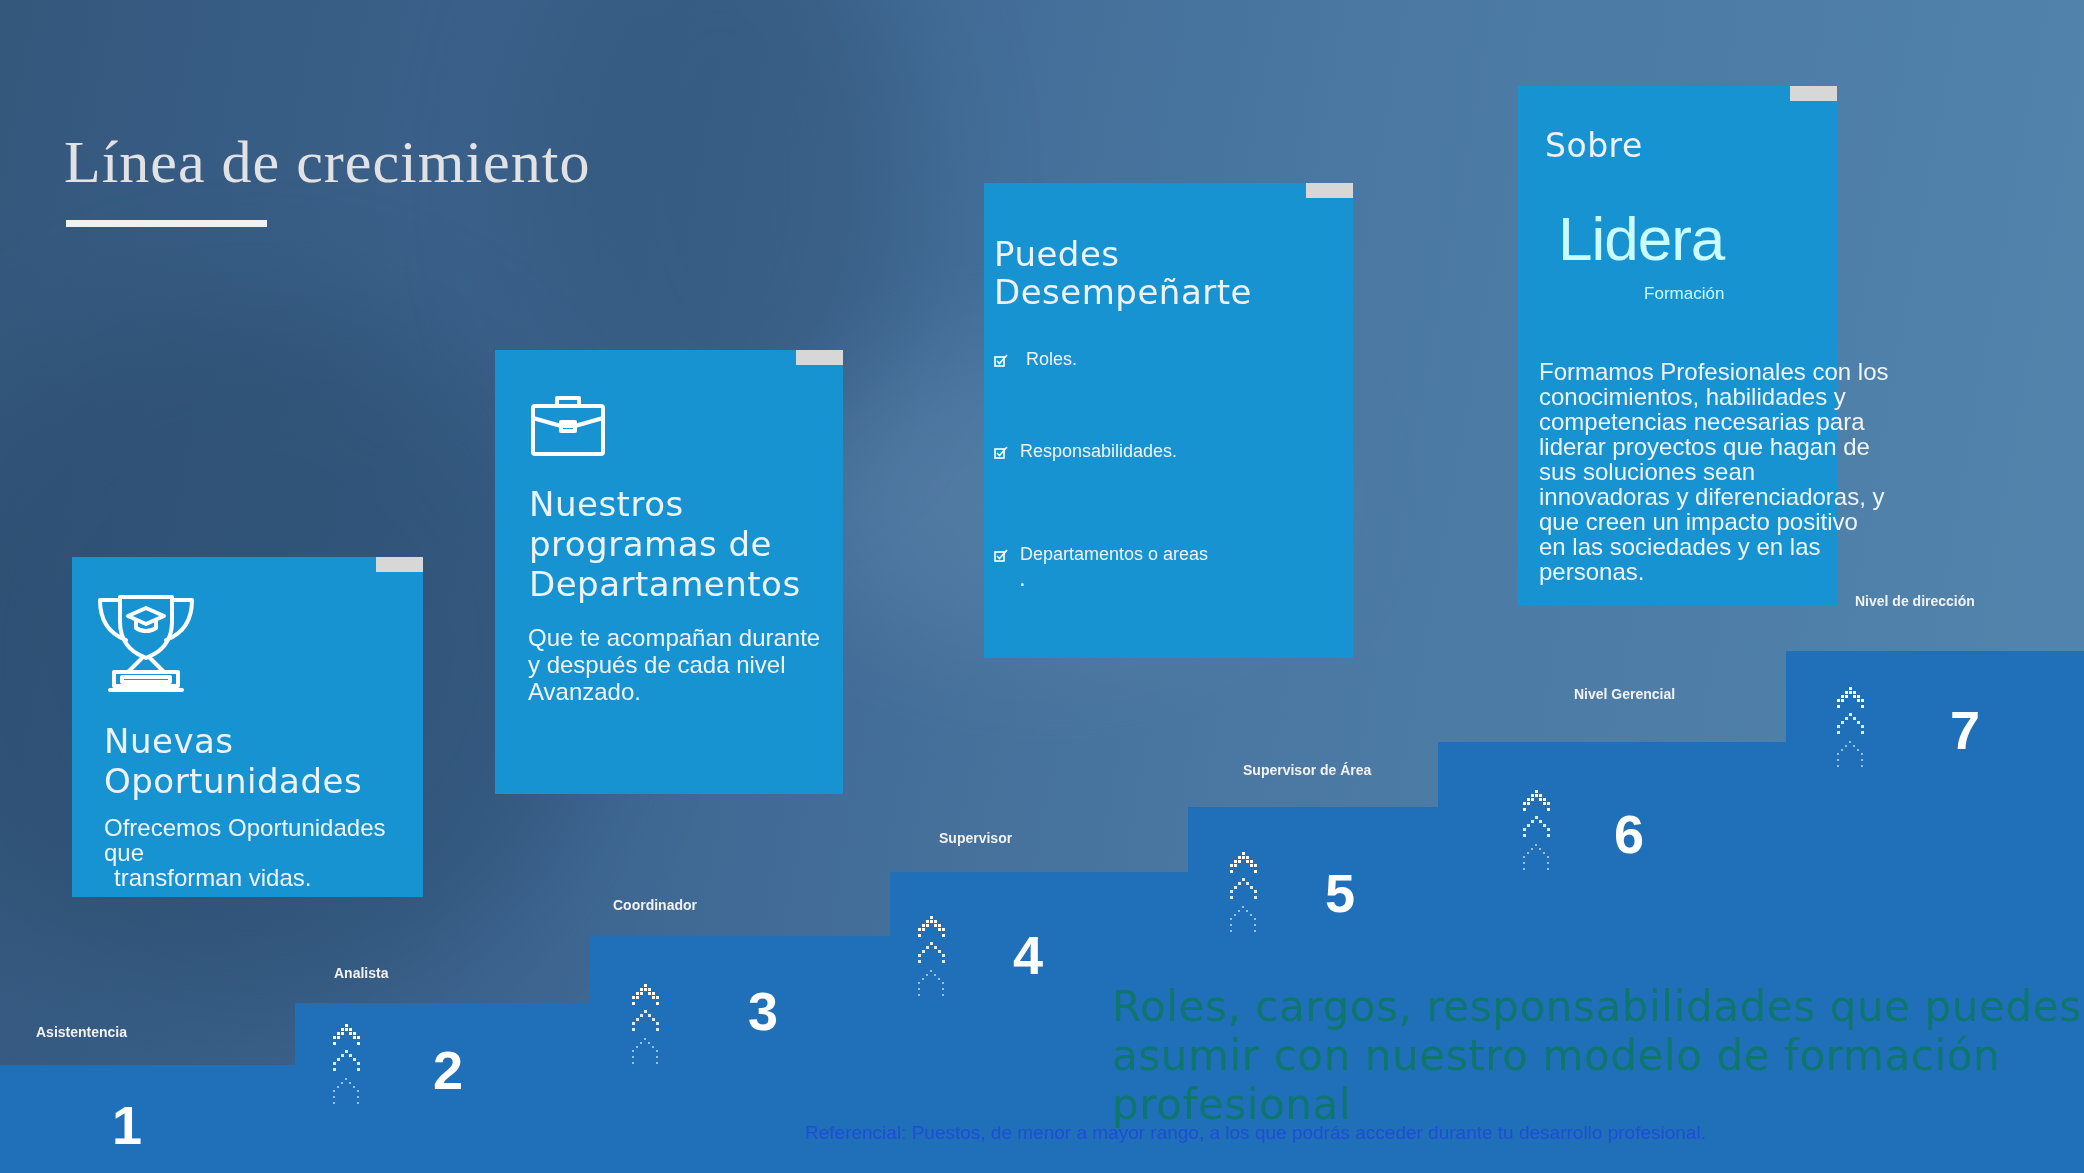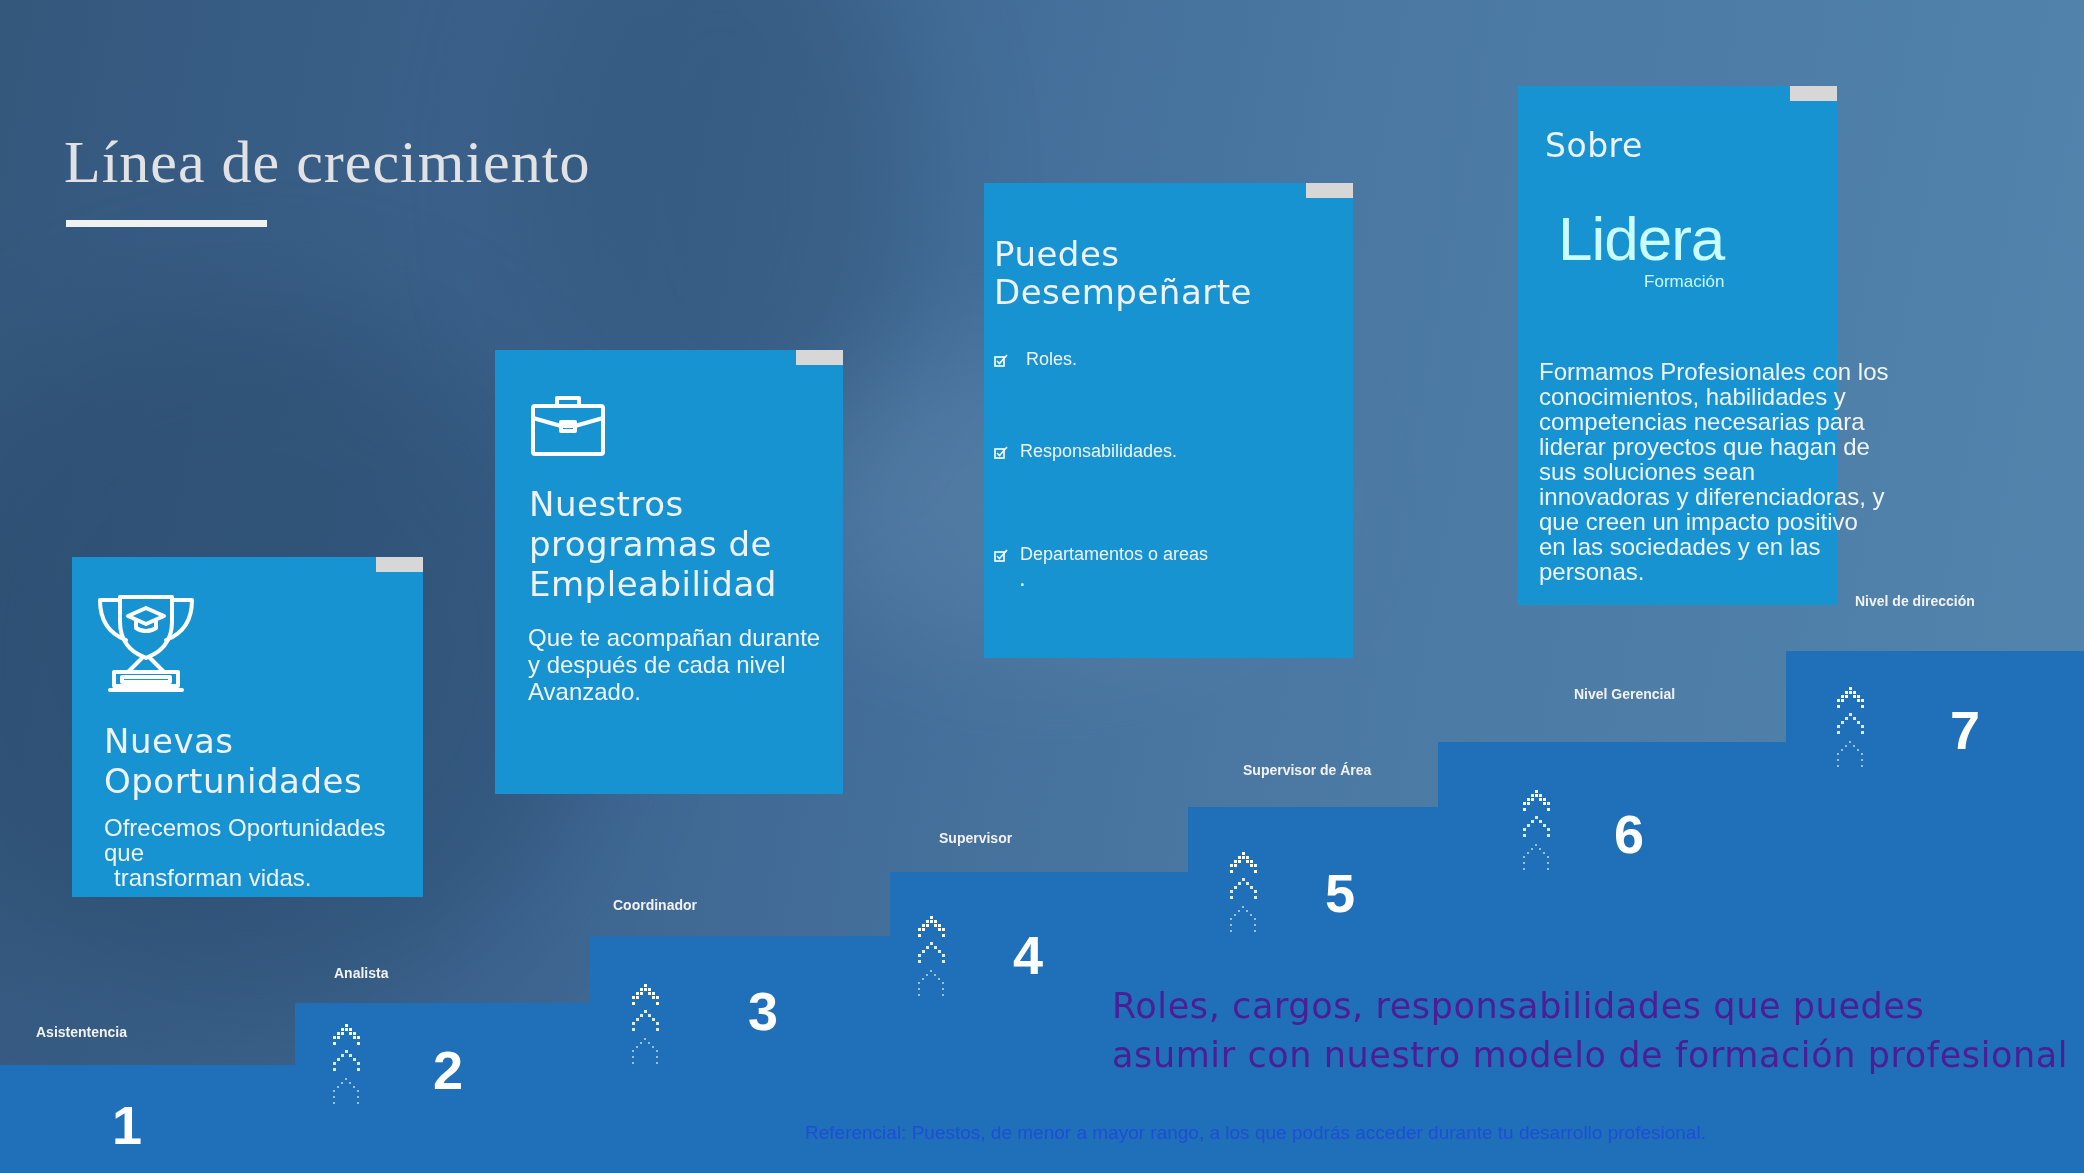--- a/index.html
+++ b/index.html
@@ -21,28 +21,28 @@
   .card { position: absolute; background: #1893d2; }
   .card-tab { position: absolute; top: 0; right: 0; width: 47px; height: 15px; background: #d7d7d7; }
   .card-heading { position: absolute; font-size: 34px; line-height: 40px; color: #eef2f5; letter-spacing: 0.5px; }
   .card-text { position: absolute; font-family: Liberation Sans, sans-serif; font-size: 24px; line-height: 25px; color: #eef4f8; }
 
   .step { position: absolute; background: #1f70b9; }
   .step-label { position: absolute; font-family: "Liberation Sans", sans-serif; font-weight: bold; font-size: 14px; color: #f2f2f2; }
   .step-num { position: absolute; font-family: "Liberation Sans", sans-serif; font-weight: bold; font-size: 54px; color: #ffffff; line-height: 1; }
   .arrow-icon { position: absolute; width: 36px; height: 84px; }
 
-  .caption { position: absolute; left: 1112px; top: 982px; font-size: 35px; line-height: 49px; color: #4c1d95; letter-spacing: 0.6px; }
+  .caption { position: absolute; left: 1112px; top: 982px; font-size: 42px; line-height: 49px; color: #0f766e; letter-spacing: 0.6px; }
   .footer-note { position: absolute; left: 805px; top: 1122px; font-family: "Liberation Sans", sans-serif; font-size: 19px; color: #1d4ed8; }
 
   .check-item { position: absolute; display: flex; align-items: center; font-family: "Liberation Sans", sans-serif; font-size: 18px; color: #eef4f8; }
   .check-icon { width: 14px; height: 14px; margin-right: 12px; }
   .logo { position: absolute; left: 1558px; top: 208px; }
   .logo-main { font-family: "Liberation Sans", sans-serif; font-size: 62px; color: #c9fbff; letter-spacing: -1px; line-height: 1; }
-  .logo-sub { font-family: "Liberation Sans", sans-serif; font-size: 17px; color: #c9fbff; text-align: right; margin-top: 2px; }
+  .logo-sub { font-family: "Liberation Sans", sans-serif; font-size: 17px; color: #c9fbff; text-align: right; margin-top: 14px; }
 </style>
 </head>
 <body>
 
 <div class="bg-blob" style="left:-100px; top:300px; width:700px; height:700px; background:#22415f;"></div>
 <div class="bg-blob" style="left:520px; top:-120px; width:400px; height:600px; background:#2c4c6c;"></div>
 <div class="bg-blob" style="left:800px; top:350px; width:500px; height:300px; background:#6a8fb4;"></div>
 
 <h1 class="title">Línea de crecimiento</h1>
 <div class="title-underline"></div>
@@ -74,21 +74,21 @@
   <div class="card-tab"></div>
   <svg style="position:absolute; left:36px; top:44px;" width="74" height="62" viewBox="0 0 74 62" fill="none" stroke="#fff" stroke-width="4" stroke-linejoin="round">
     <rect x="2" y="12" width="70" height="48" rx="2"></rect>
     <path d="M26 12 V4 H48 V12"></path>
     <path d="M2 24 L30 32 H44 L72 24"></path>
     <rect x="30" y="28" width="14" height="9"></rect>
   </svg>
   <div class="card-heading" style="left:34px; top:134px;">
     <div>Nuestros</div>
     <div>programas de</div>
-    <div>Empleabilidad</div>
+    <div>Departamentos</div>
   </div>
   <div class="card-text" style="left:33px; top:274px; line-height:27px;">
     <div>Que te acompañan durante</div>
     <div>y después de cada nivel Avanzado.</div>
   </div>
 </div>
 
 <div class="card" style="left:984px; top:183px; width:369px; height:475px;">
   <div class="card-tab"></div>
   <div class="card-heading" style="left:10px; top:52px; line-height:38px;">

